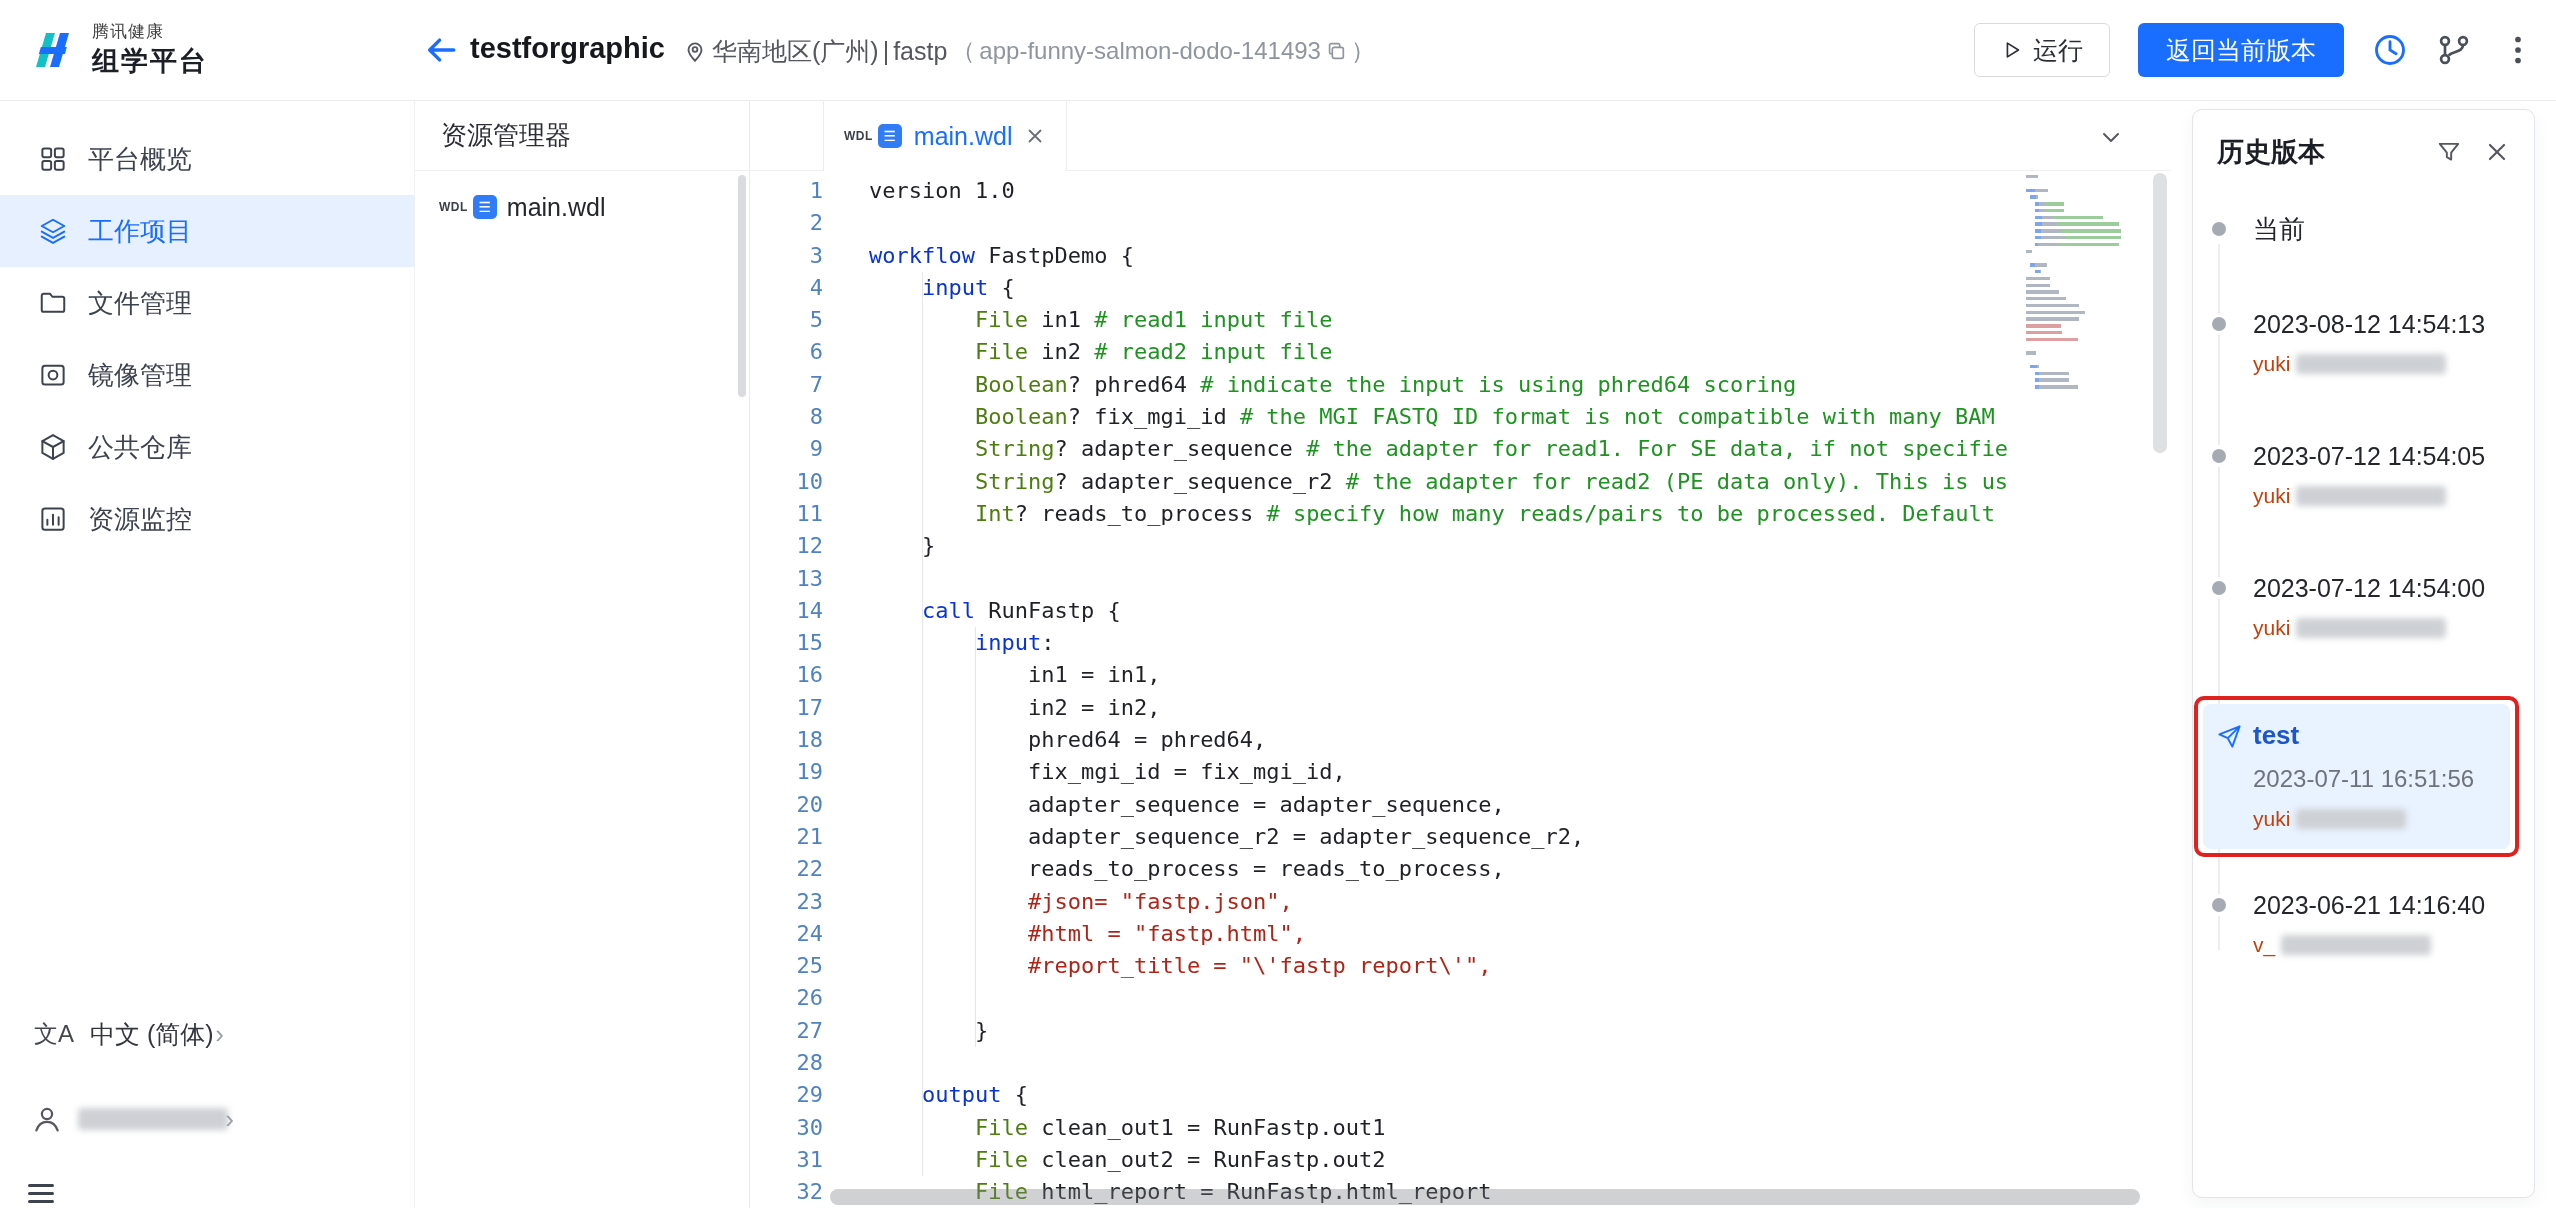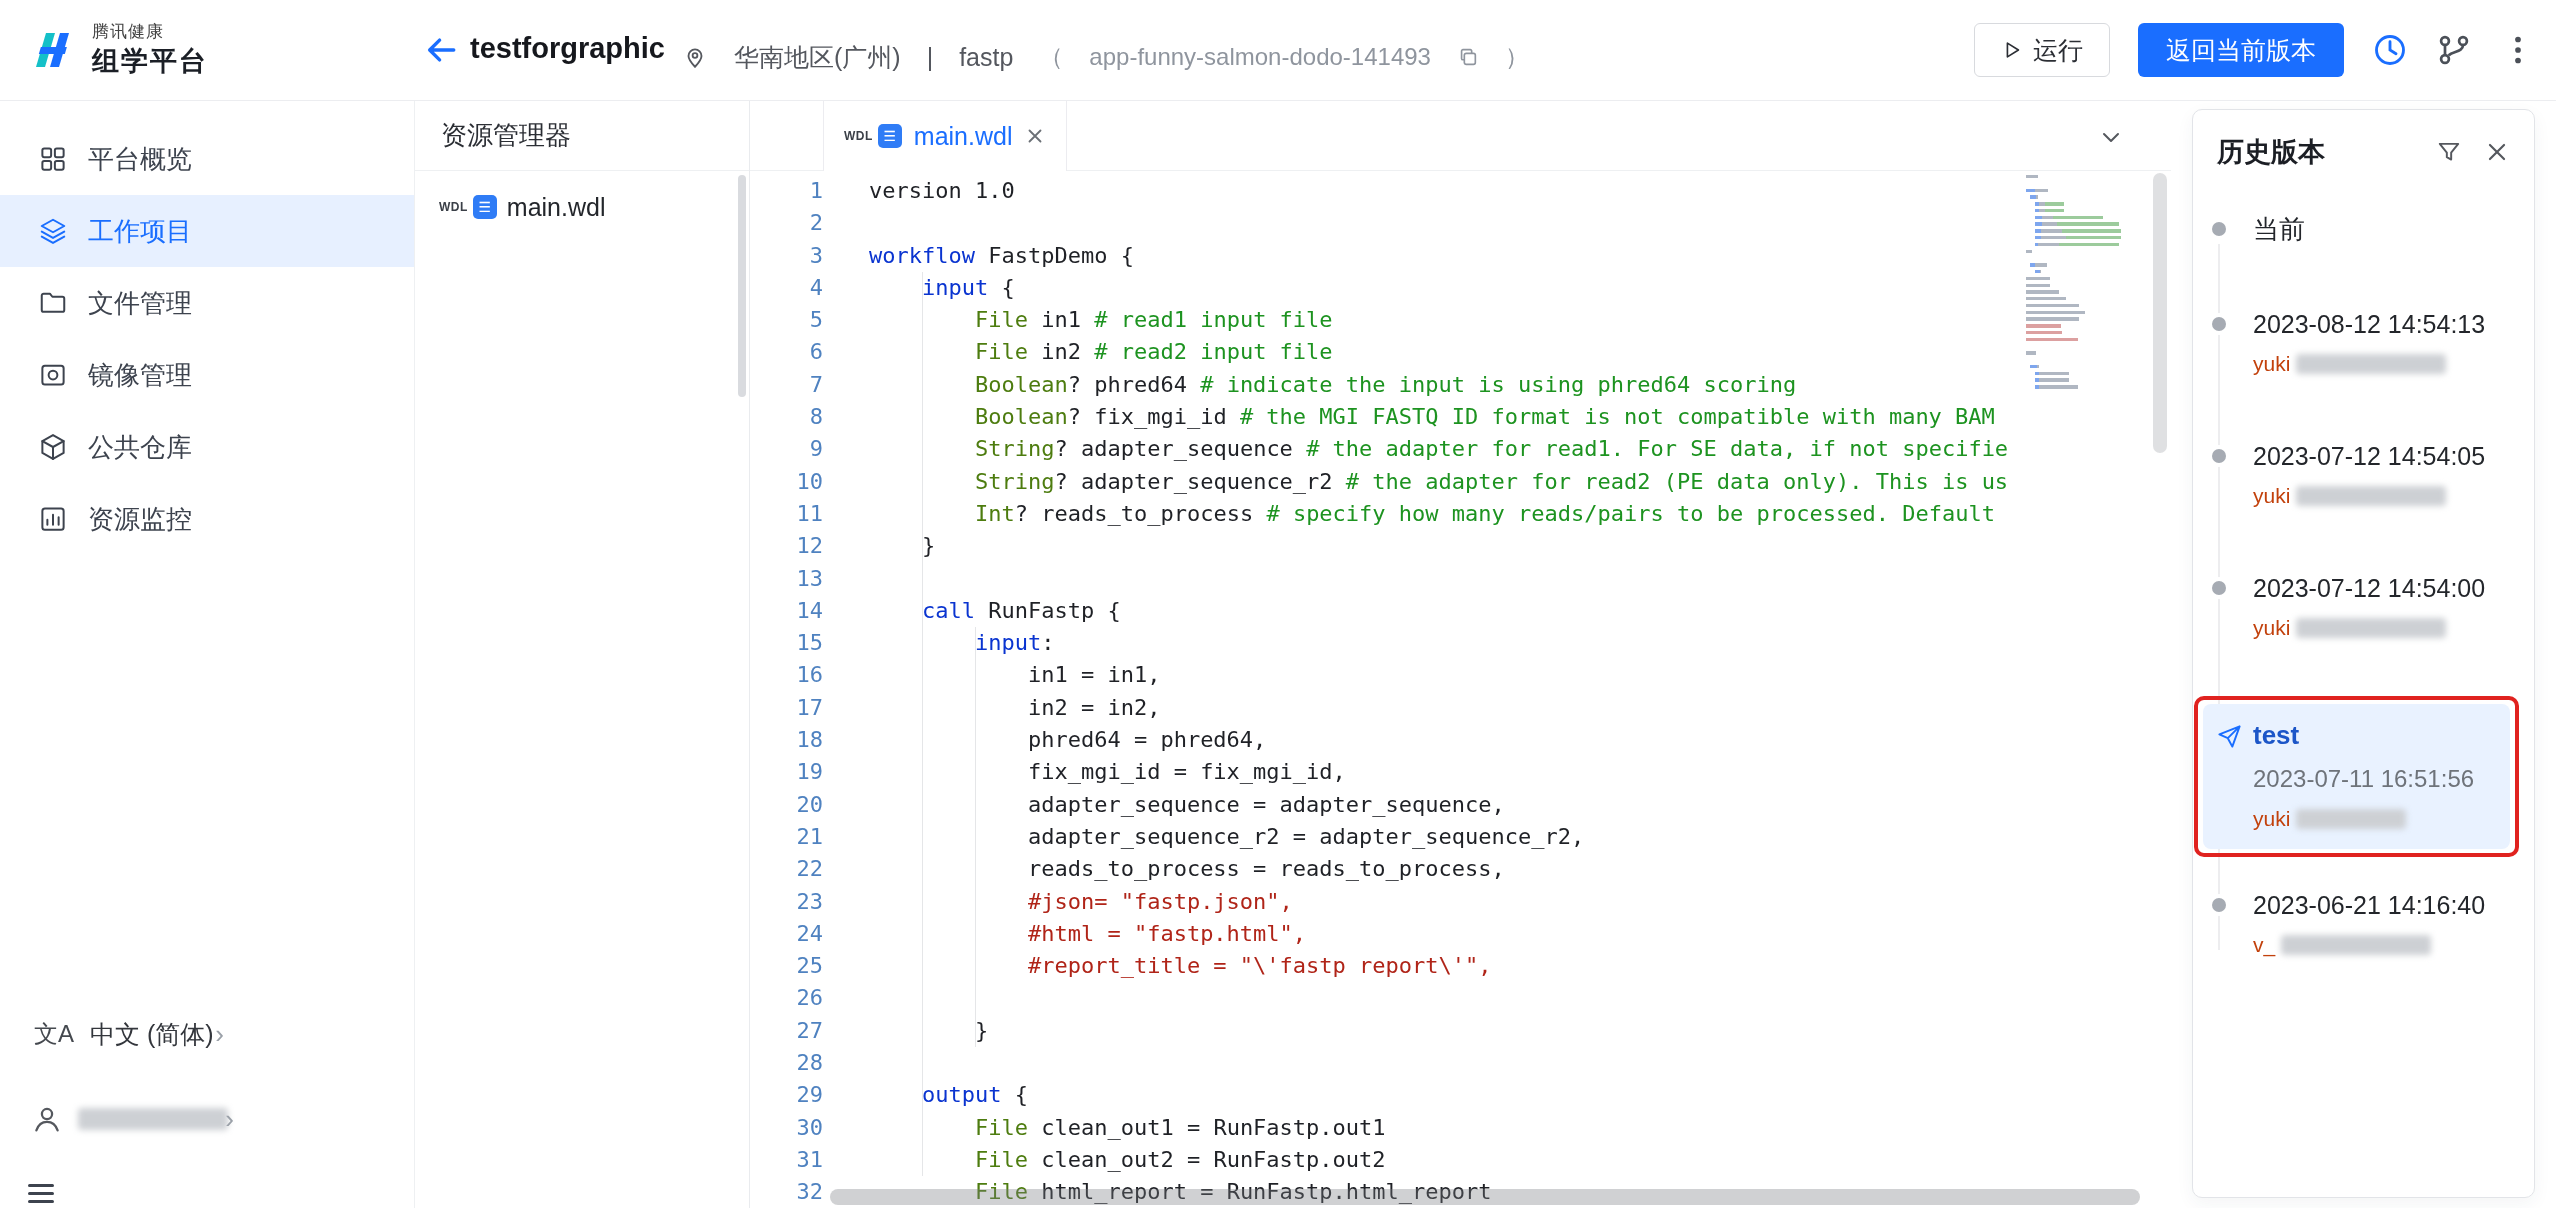--- a/index.html
+++ b/index.html
@@ -9,22 +9,22 @@
 
   
   .hdr { position:absolute; left:0; top:0; right:0; height:101px; background:#fff;
          border-bottom:1px solid #ecedf0; }
   .logo { position:absolute; left:26px; top:20px; display:flex; align-items:center; gap:12px; }
   .logo-mark { width:54px; height:54px; }
   .logo-txt1 { font-size:17px; color:#444; letter-spacing:1px; }
   .logo-txt2 { font-size:27px; font-weight:700; color:#1b1f26; letter-spacing:2px; }
   .back-ic { position:absolute; left:424px; top:33px; width:34px; height:34px; cursor:pointer; }
   .doc-title { position:absolute; left:470px; top:32px; font-size:29px; font-weight:700; color:#16181d; }
-  .crumb { position:absolute; left:682px; top:37px; height:40px; display:flex; align-items:center;
-           gap:26px; font-size:25px; color:#54575e; }
+  .crumb { position:absolute; left:682px; top:31px; height:40px; display:flex; align-items:center;
+           gap:4px; font-size:25px; color:#54575e; }
   .crumb .dim { color:#8f959e; font-size:24px; }
   .crumb svg { flex:0 0 auto; }
   .hdr-right { position:absolute; right:20px; top:23px; height:54px; display:flex; align-items:center; gap:28px; }
   .run-btn { display:flex; align-items:center; gap:10px; height:54px; padding:0 26px; background:#fff;
              border:1px solid #d8dade; border-radius:6px; font-size:25px; color:#2b2e34; cursor:pointer;
              font-family:inherit; }
   .primary-btn { height:54px; padding:0 28px; background:#1a6eff; border:none; border-radius:6px;
                  font-size:25px; color:#fff; cursor:pointer; font-family:inherit; }
   .hicon { width:36px; height:36px; cursor:pointer; }
 

